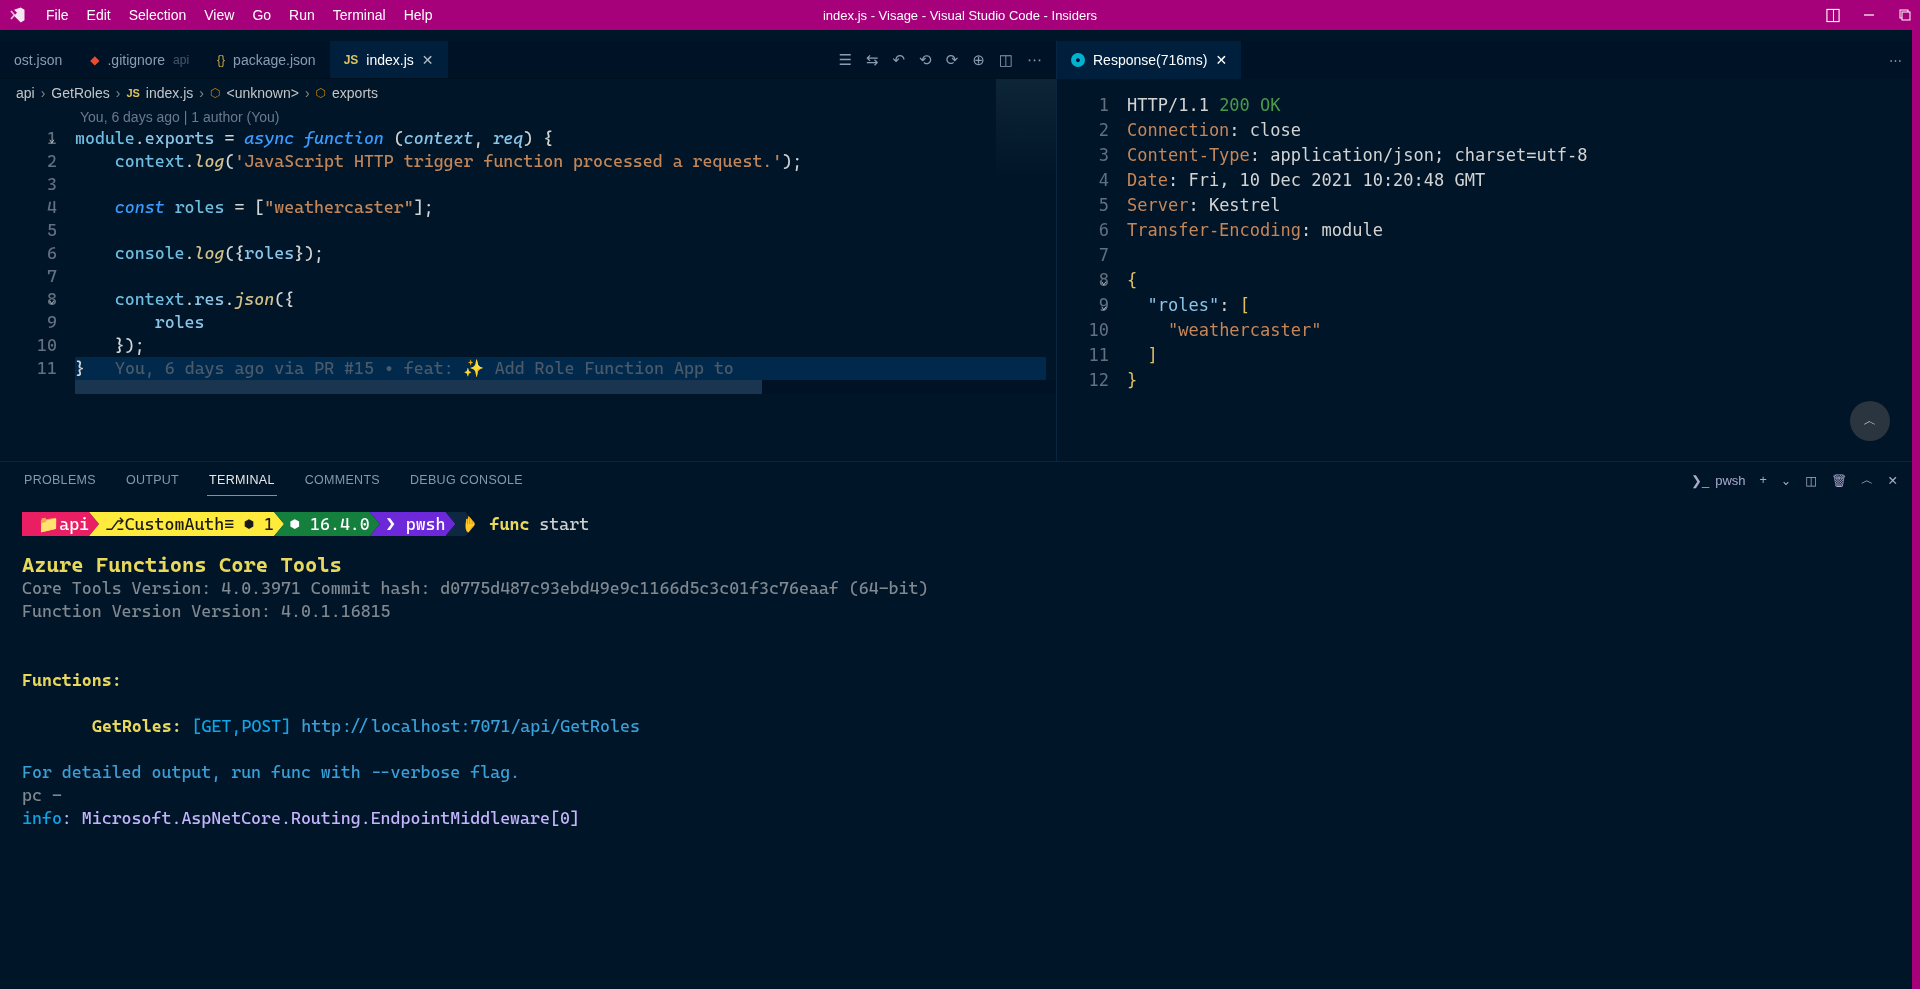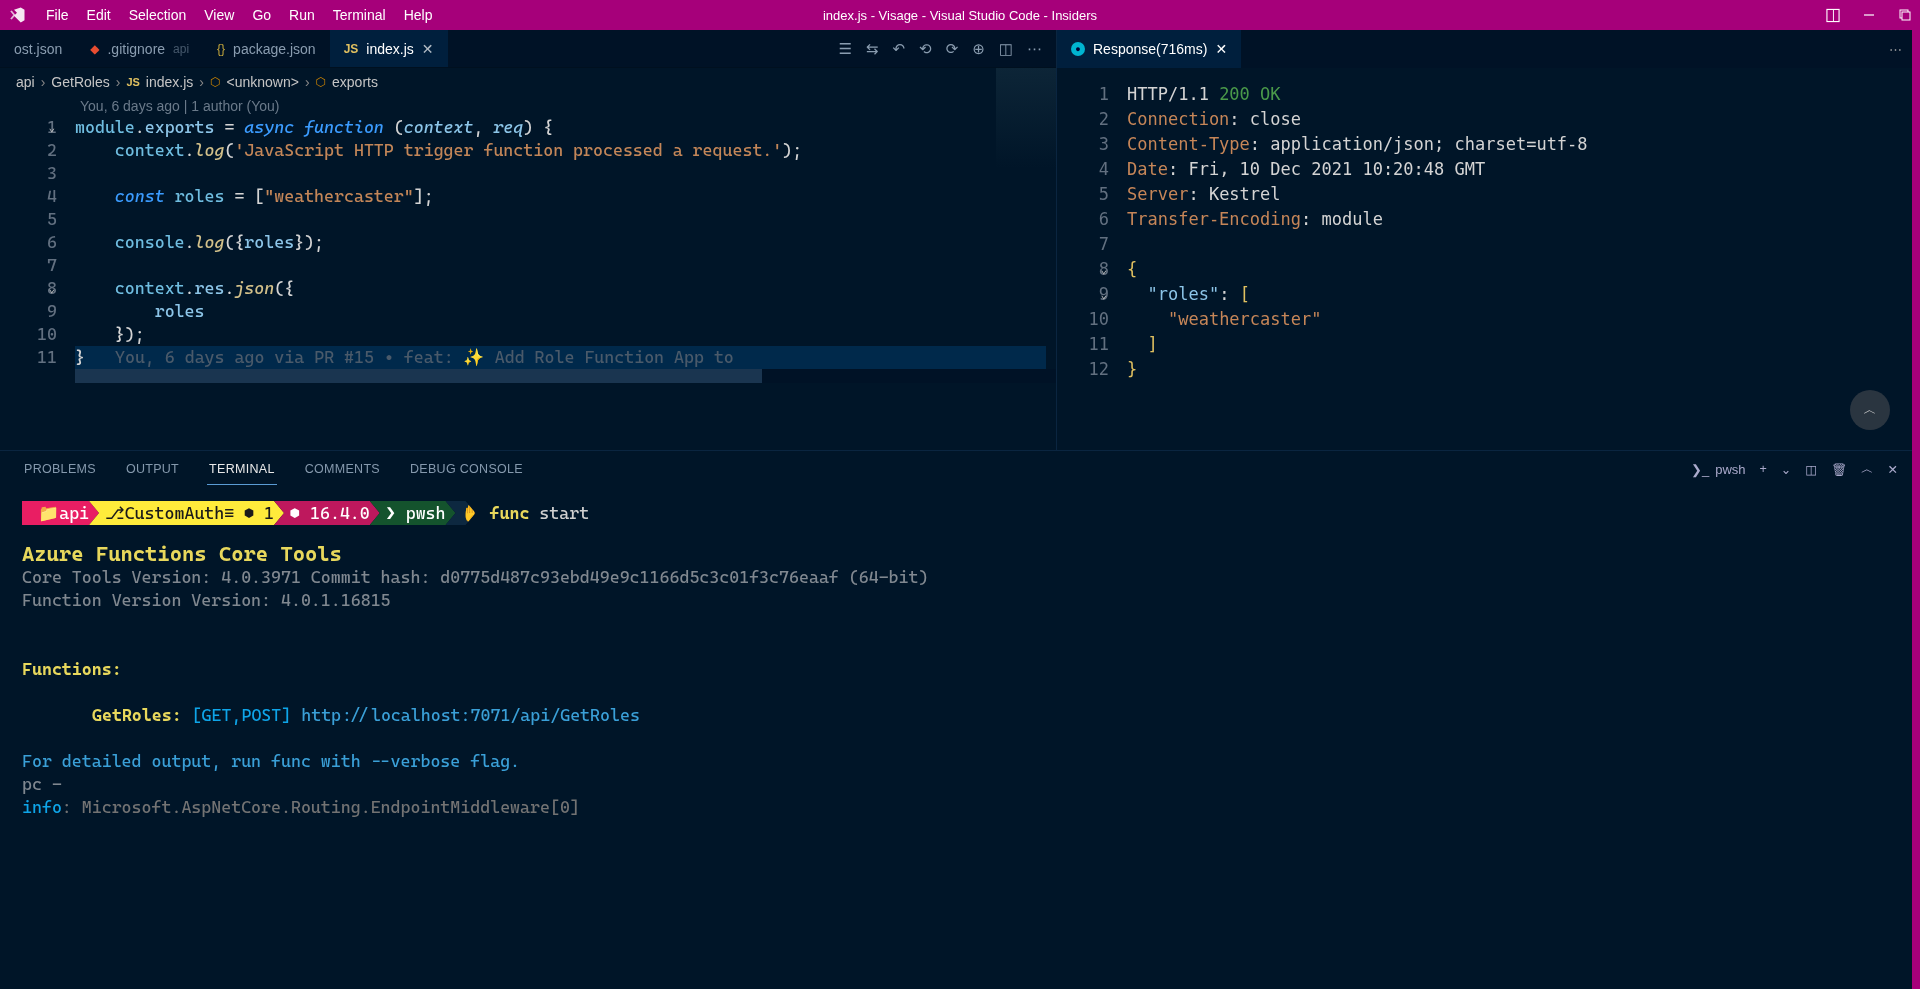--- a/index.html
+++ b/index.html
@@ -21,21 +21,21 @@
   padding: 0 8px;
   position: relative;
 }
 .titlebar .logo { margin-right: 12px; display:flex; align-items:center;}
 .titlebar .menu { display:flex; gap: 2px; }
 .titlebar .menu-item { padding: 4px 8px; cursor: pointer; font-size: 14px;}
 .titlebar .title { position:absolute; left:50%; transform:translateX(-50%); font-size:13px; }
 .titlebar .window-controls { margin-left:auto; display:flex; gap:22px; align-items:center;}
 .wc { width:14px; height:14px; display:flex; align-items:center; justify-content:center;}
 
-.main-area { display:flex; height: 420px; }
+.main-area { display:flex; height: 420px; margin-top: 11px; }
 .editor-pane { flex: 0 0 55%; display:flex; flex-direction:column; background:#001528; position:relative;}
 .response-pane { flex: 1; background:#001528; border-left:1px solid #0a2540; display:flex; flex-direction:column; }
 
 .tabs { height:38px; background:#001226; display:flex; align-items:stretch; border-bottom:1px solid #00101f;}
 .tab { display:flex; align-items:center; padding:0 14px; gap:8px; color:#8a9db0; font-size:14px; cursor:pointer;}
 .tab.active { background:#001f3d; color:#ffffff; }
 .tab .close { opacity:0.7; font-size:14px;}
 .tab-icon { font-size:12px; }
 .editor-actions { margin-left:auto; display:flex; align-items:center; gap:14px; padding:0 14px; color:#8a9db0;}
 .ea-icon { font-size:15px; }
@@ -102,34 +102,34 @@
 .panel-tab.active { color:#e8e8e8; border-bottom:1px solid #5a9bd4;}
 .panel-actions { margin-left:auto; display:flex; align-items:center; gap:14px; color:#aac;}
 .pa-shell { display:flex; align-items:center; gap:6px; font-size:13px;}
 
 .terminal { padding: 14px 22px; font-family: "Cascadia Code", Consolas, monospace; font-size:17px; line-height:23px;}
 .prompt-line { display:flex; align-items:center; margin-bottom:4px;}
 .seg { padding: 2px 10px 2px 16px; height:24px; display:flex; align-items:center; position:relative; clip-path: polygon(0 0, calc(100% - 10px) 0, 100% 50%, calc(100% - 10px) 100%, 0 100%, 10px 50%);}
 .seg:first-child { clip-path: polygon(0 0, calc(100% - 10px) 0, 100% 50%, calc(100% - 10px) 100%, 0 100%);}
 .seg-api { background:#e91e63; color:#fff;}
 .seg-branch { background:#ffeb3b; color:#1a1a1a; margin-left:-10px;}
-.seg-node { background:#be185d; color:#fff; margin-left:-10px;}
-.seg-pwsh { background:#14532d; color:#fff; margin-left:-10px;}
+.seg-node { background:#15803d; color:#fff; margin-left:-10px;}
+.seg-pwsh { background:#6d28d9; color:#fff; margin-left:-10px;}
 .seg-end { background:#0d2840; color:#fff; margin-left:-10px; width:30px;}
 .cmd { margin-left:14px; }
 .cmd-func { color:#e8d85c; font-weight:bold;}
 .cmd-arg { color:#d0d0d0;}
 
 .term-out { margin-top:18px;}
 .term-title { color:#e8d85c; font-weight:bold; font-size:21px;}
 .term-gray { color:#808890;}
 .term-yellow { color:#e8d85c; font-weight:bold;}
 .term-url { color:#3aa0d8;}
 .term-info { color:#3aa0d8;}
-.term-white { color:#737373;}
+.term-white { color:#c4b5fd;}
 .term-green { color:#0ea5e9;}
 
 .right-strip { position:absolute; right:0; top:30px; width:8px; height:calc(100% - 30px); background:#a6007a;}
 
 </style>
 </head>
 <body>
 
 <div class="titlebar">
   <div class="logo">

